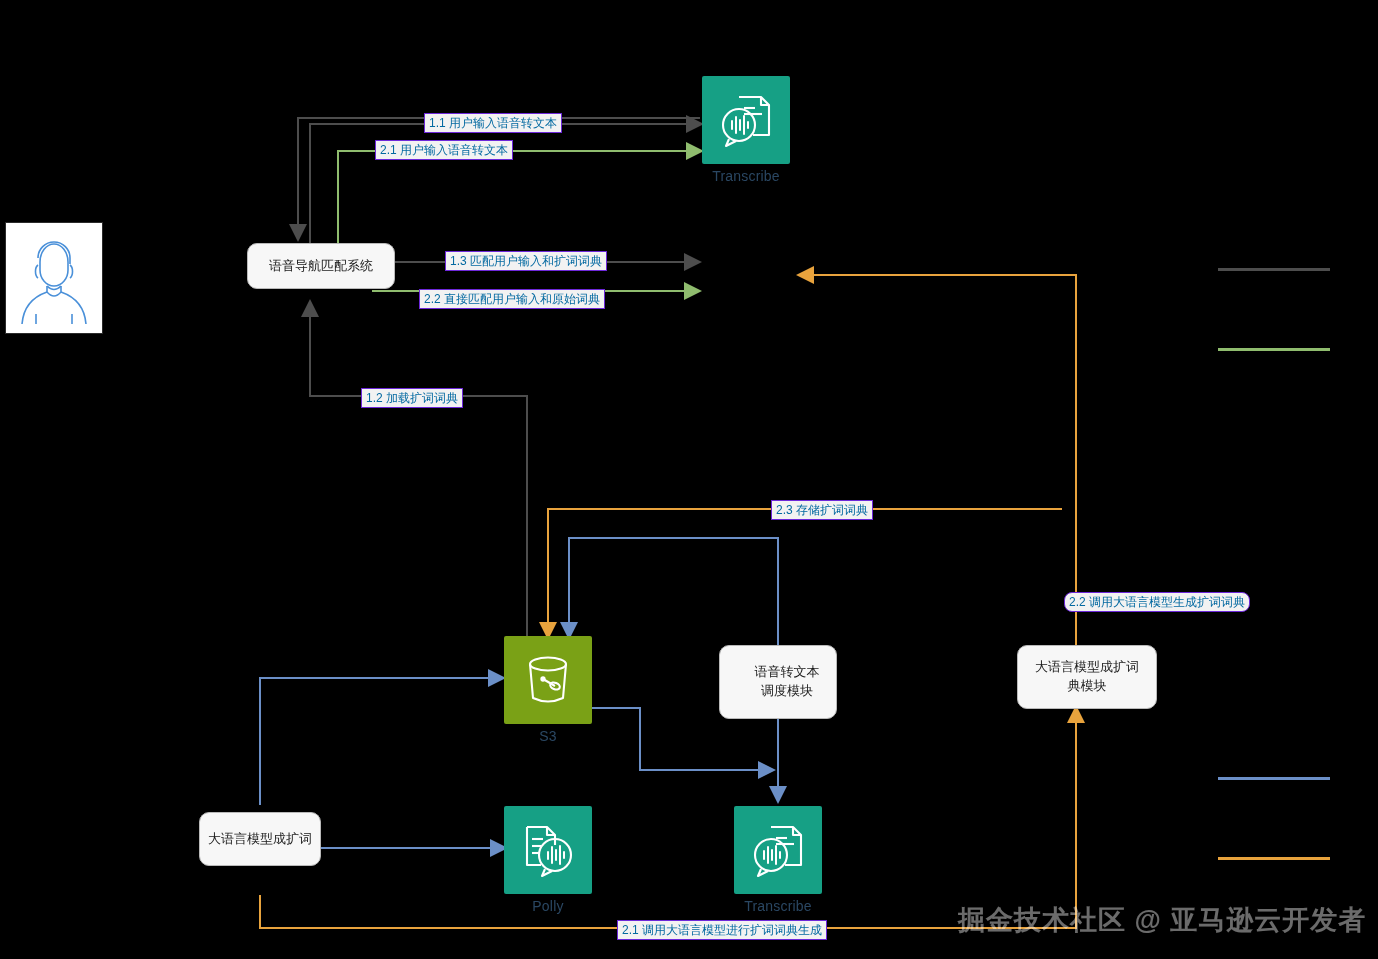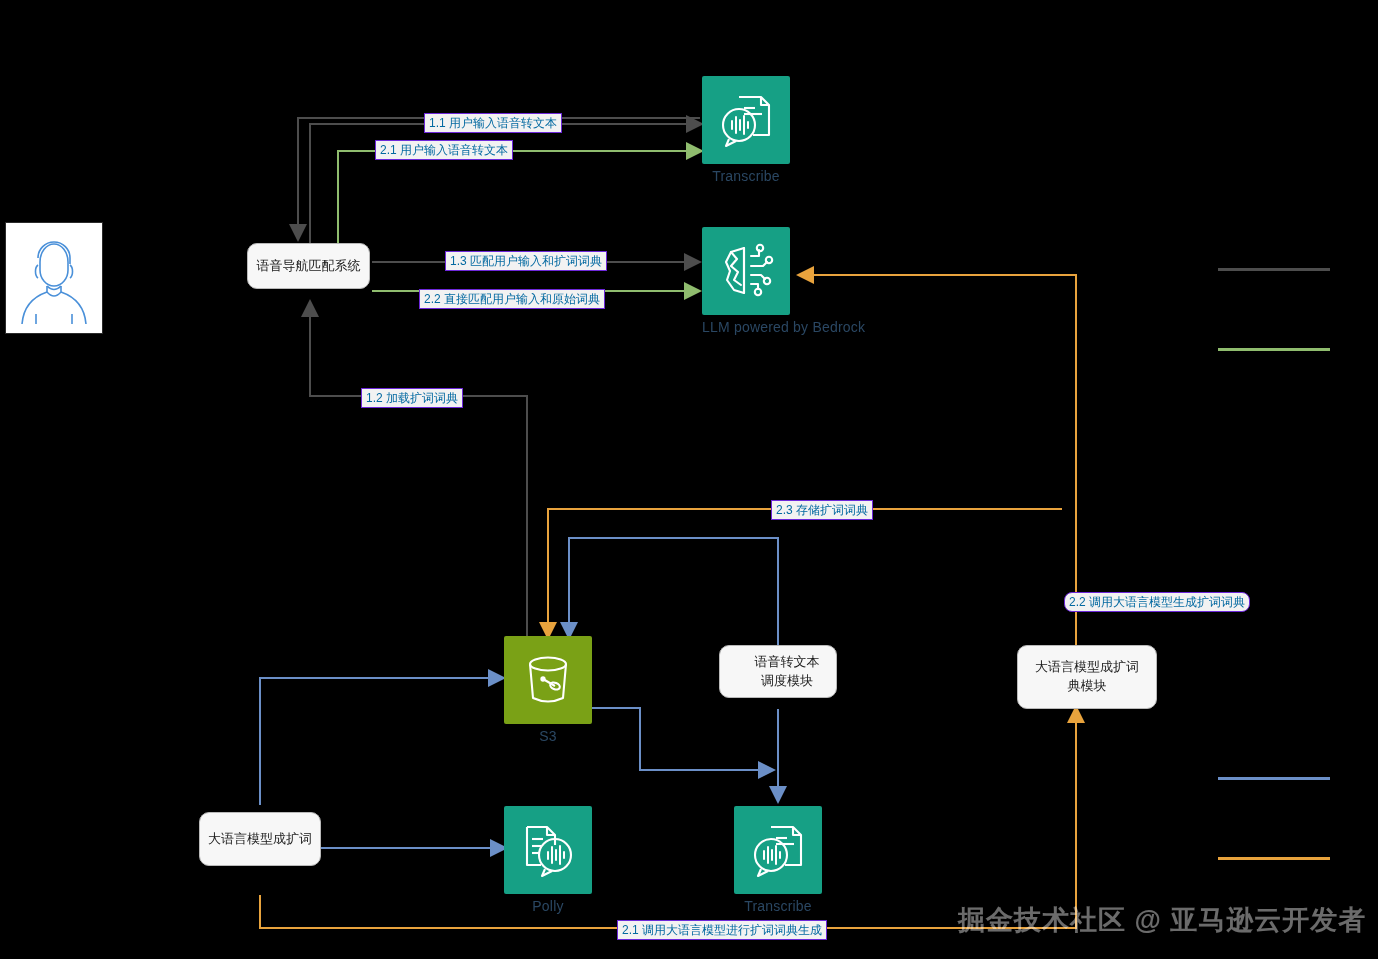--- a/index.html
+++ b/index.html
@@ -171,25 +171,25 @@
         <path d="M33,54 q7,7 14,0"></path>
         <path d="M33,54 v6 q7,8 14,0 v-6"></path>
         <path d="M8,92 q2,-24 25,-32"></path>
         <path d="M72,92 q-2,-24 -25,-32"></path>
         <path d="M22,92 v-10"></path>
         <path d="M58,92 v-10"></path>
       </g>
     </svg>
   </div>
 
-  <div class="proc" style="left:247px; top:243px; width:123px; height:46px;">
+  <div class="proc" style="left:247px; top:243px; width:148px; height:46px;">
     <span>语音导航匹配系统</span>
   </div>
 
-  <div class="proc" style="left:719px; top:645px; width:118px; height:53px; white-space:pre-line;padding-left:24px;">
+  <div class="proc" style="left:719px; top:645px; width:118px; height:74px; white-space:pre-line;padding-left:24px;">
     <span>语音转文本
 调度模块</span>
   </div>
 
   <div class="proc" style="left:1017px; top:645px; width:140px; height:64px; white-space:pre-line;">
     <span>大语言模型成扩词
 典模块</span>
   </div>
 
   <div class="proc" style="left:199px; top:812px; width:122px; height:54px;">
@@ -212,40 +212,20 @@
             <path d="M19,26 v16"></path>
           <path d="M23,29 v10"></path>
             <path d="M27,25 v18"></path>
           <path d="M31,31 v6"></path>
         </g>
       </svg>
     </div>
     <div class="cap">Transcribe</div>
   </div>
 
-  <div class="svc" style="left:702px; top:227px; width:88px;">
-    <div class="tile" style="background:#16a085;">
-      <svg width="58" height="58" viewBox="0 0 58 58">
-        <g fill="none" stroke="#ffffff" stroke-width="2.1" stroke-linecap="round" stroke-linejoin="round">
-          <path d="M27,6 L14,10 L9,20 L13,29 L10,38 L17,48 L27,51 Z"></path>
-          <path d="M27,6 v45"></path>
-          <path d="M14,10 L20,17 L14,24 L21,30 L17,38 L24,43"></path>
-          <path d="M34,14 h8 v-6"></path>
-          <path d="M34,24 h12 l4,-4"></path>
-          <path d="M34,33 h10 l4,4"></path>
-          <path d="M34,42 h7 v5"></path>
-          <circle cx="43" cy="6" r="3.2"></circle>
-          <circle cx="52" cy="18" r="3.2"></circle>
-          <circle cx="50" cy="39" r="3.2"></circle>
-          <circle cx="41" cy="50" r="3.2"></circle>
-        </g>
-      </svg>
-    </div>
-    <div class="cap">LLM powered by Bedrock</div>
-  </div>
 
   <div class="svc" style="left:504px; top:636px; width:88px;">
     <div class="tile" style="background:#7aa116;">
       <svg width="58" height="58" viewBox="0 0 58 58">
         <g fill="none" stroke="#ffffff" stroke-width="2.1" stroke-linejoin="round">
           <ellipse cx="29" cy="13" rx="18" ry="6.5"></ellipse>
           <path d="M11,13 L14,47 q15,7 30,0 L47,13"></path>
           <path d="M24,28 L36,35"></path>
           <ellipse cx="36" cy="35" rx="5" ry="3.2" transform="rotate(22 36 35)"></ellipse>
           <circle cx="24" cy="28" r="1.6" fill="#ffffff"></circle>

